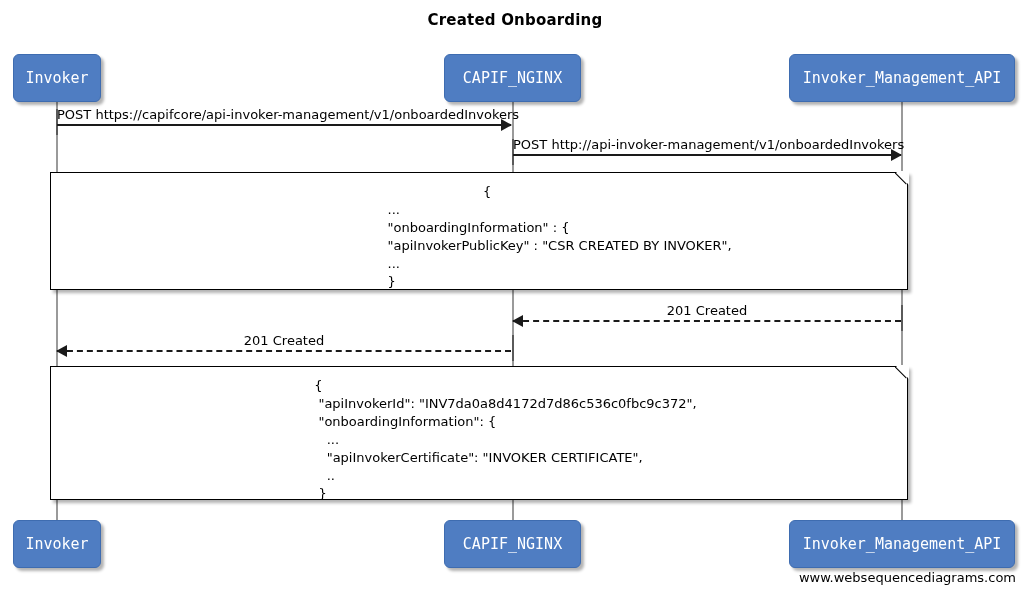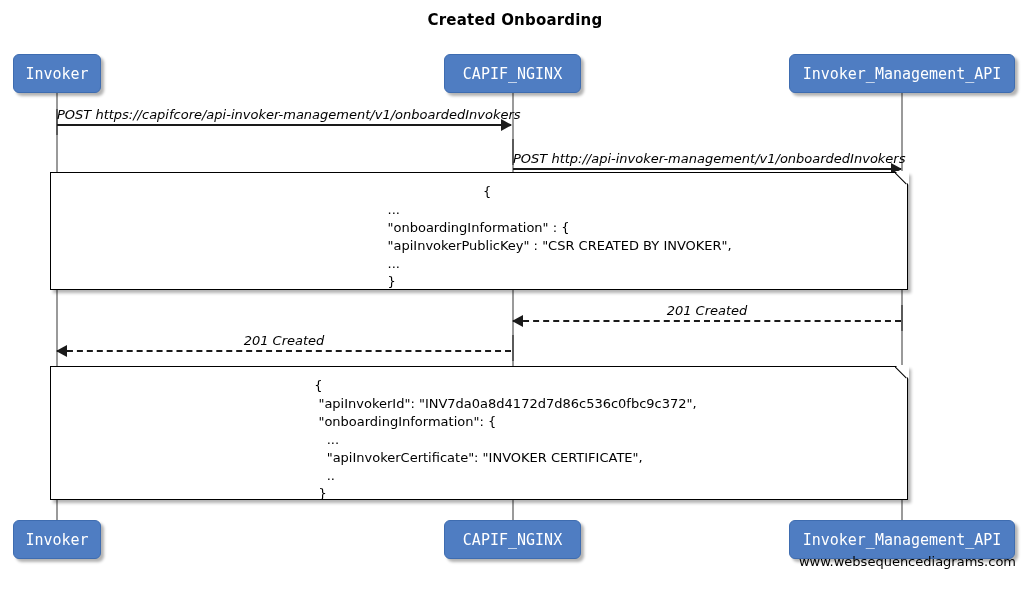--- a/index.html
+++ b/index.html
@@ -23,37 +23,37 @@
     left: 0;
     width: 1030px;
     text-align: center;
     font-size: 15px;
     font-weight: bold;
     color: #000000;
     letter-spacing: 0.2px;
   }
   .footer {
     position: absolute;
-    top: 554px;
+    top: 570px;
     right: 14px;
     font-size: 13px;
     color: #000000;
   }
   
   .lifeline {
     position: absolute;
     width: 2px;
     background: #9a9a9a;
     top: 93px;
     height: 427px;
   }
   
   .actor {
     position: absolute;
-    height: 39px;
+    height: 48px;
     border-radius: 6px;
     background: #4f7dc2;
     border: 1px solid #3e6cb0;
     box-shadow: 3px 3px 3px rgba(0,0,0,0.30);
     color: #ffffff;
     font-size: 15px;
     font-family: "DejaVu Sans Mono", monospace;
     display: flex;
     align-items: center;
     justify-content: center;
@@ -93,21 +93,20 @@
     border-right: 11px solid #1a1a1a;
   }
   .msg .label {
     position: absolute;
     bottom: 4px;
     width: 100%;
     text-align: center;
     font-size: 13px;
     color: #000000;
     white-space: nowrap;
-    font-style: italic;
   }
   
   .cap {
     position: absolute;
     width: 2px;
     height: 26px;
     background: #5a5a5a;
   }
   
   .note {
@@ -192,21 +191,21 @@
   </div>
 
   <div class="cap" style="left:56px; top:109px;"></div>
   <div class="msg" style="left:57px; top:124px; width:454px;">
     <div class="line"></div>
     <div class="head right"></div>
     <div class="label">POST https://capifcore/api-invoker-management/v1/onboardedInvokers</div>
   </div>
 
   <div class="cap" style="left:512px; top:139px;"></div>
-  <div class="msg" style="left:513px; top:168px; width:388px;">
+  <div class="msg" style="left:513px; top:154px; width:388px;">
     <div class="line"></div>
     <div class="head right"></div>
     <div class="label">POST http://api-invoker-management/v1/onboardedInvokers</div>
   </div>
 
   <div class="note" style="left:50px; top:172px; width:858px; height:118px;">
     <div class="foldmask"></div>
     <div class="folddiag"></div>
     <div class="body">
       <div class="ln" style="text-align:center;">    {</div>

